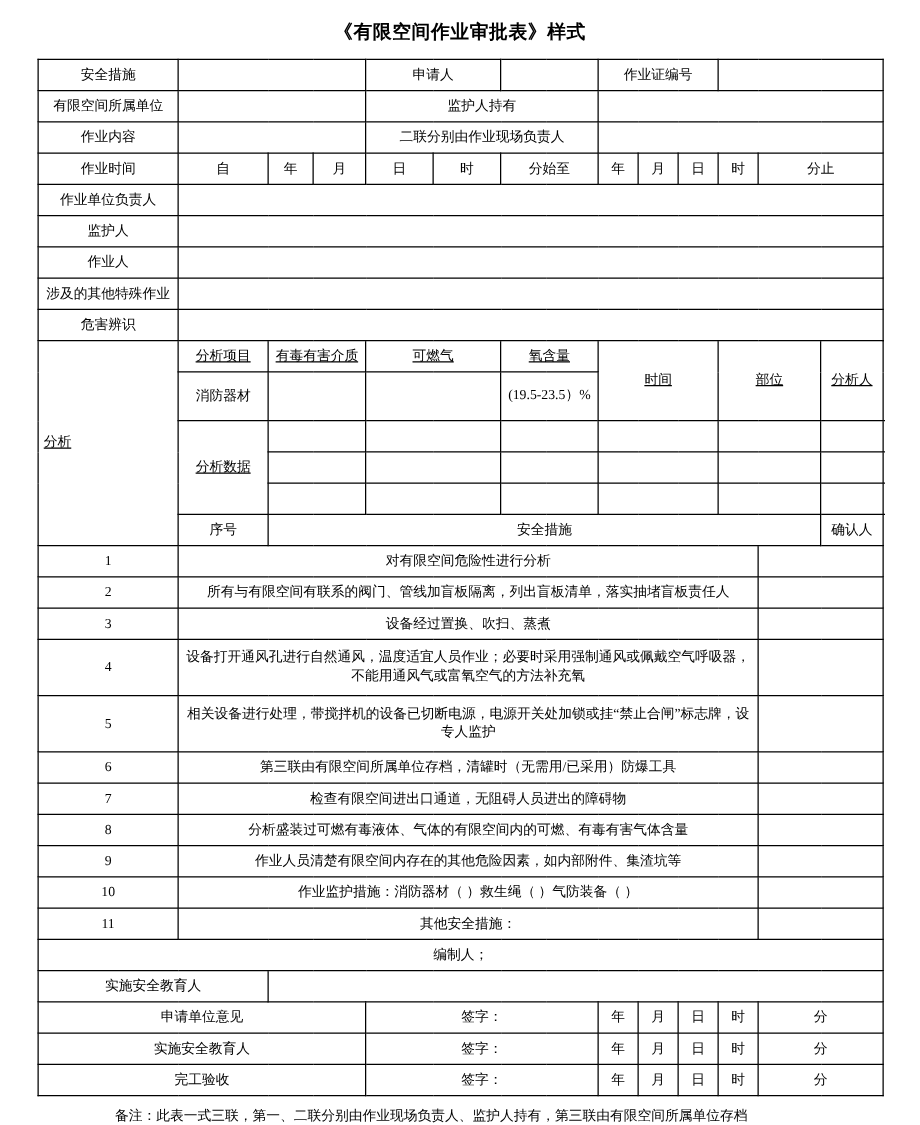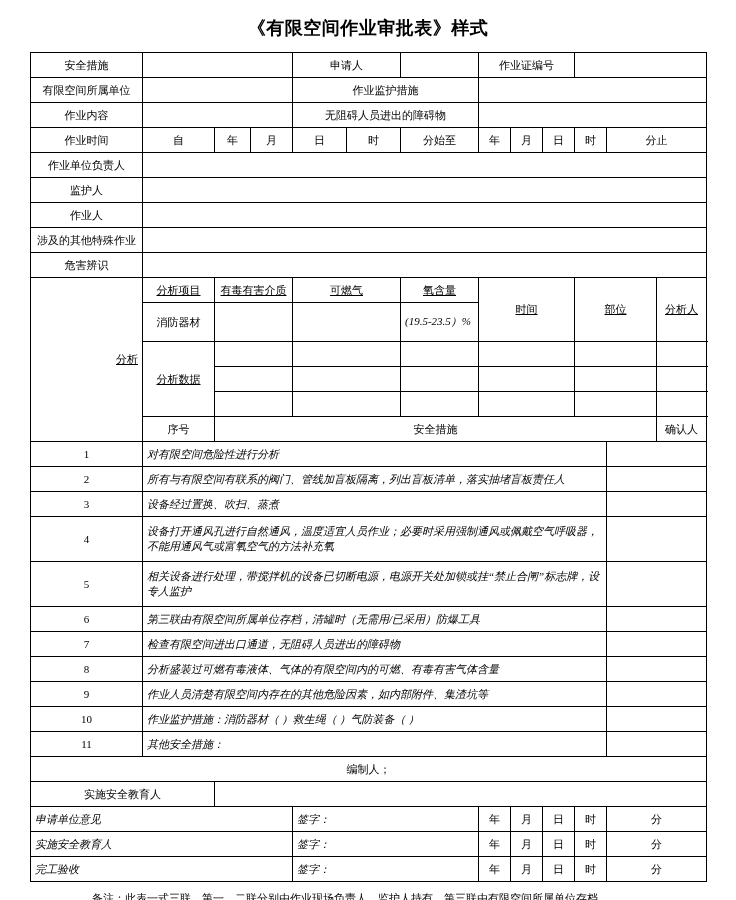--- a/index.html
+++ b/index.html
@@ -17,44 +17,44 @@
   .page {
     width: 736px;
     height: 900px;
     position: relative;
     box-sizing: border-box;
     padding: 0 30px;
   }
   .doc-title {
     text-align: center;
     font-weight: bold;
-    font-size: 18px;
+    font-size: 15px;
     padding: 16px 0 12px 0;
     letter-spacing: 0.5px;
     font-family: "Liberation Serif", "DejaVu Serif", serif;
   }
   table.main {
     border-collapse: collapse;
     width: 676px;
     table-layout: fixed;
   }
   table.main td {
     border: 1px solid #000;
     padding: 2px 4px;
     font-size: 11px;
     line-height: 1.35;
     vertical-align: middle;
     height: 20px;
   }
   .c { text-align: center; }
-  .l { text-align: left; font-style: italic; }
+  .l { text-align: center; }
   .pad-l { padding-left: 8px; }
   .tall { height: 24px; margin-top: 41px; }
   .vtitle {
-    text-align: right;
+    text-align: left;
     vertical-align: middle;
   }
   .note {
     font-size: 11px;
     line-height: 1.55;
     padding: 8px 6px 0 62px;
     text-indent: 0;
   }
   .note .ind { display: block; }
   .smalltxt { font-size: 10.5px; }
@@ -94,28 +94,28 @@
       <td class="c" colspan="3"></td>
       <td class="c" colspan="2">申请人</td>
       <td class="c" colspan="2"></td>
       <td class="c" colspan="3">作业证编号</td>
       <td class="c" colspan="3"></td>
     </tr>
 
     <tr>
       <td class="c">有限空间所属单位</td>
       <td class="c" colspan="3"></td>
-      <td class="c" colspan="4">作业监护措施</td>
+      <td class="c" colspan="4">监护人持有</td>
       <td class="c" colspan="6"></td>
     </tr>
 
     <tr>
       <td class="c">作业内容</td>
       <td class="c" colspan="3"></td>
-      <td class="c" colspan="4">无阻碍人员进出的障碍物</td>
+      <td class="c" colspan="4">二联分别由作业现场负责人</td>
       <td class="c" colspan="6"></td>
     </tr>
 
     <tr>
       <td class="c">作业时间</td>
       <td class="c">自</td>
       <td class="c">年</td>
       <td class="c">月</td>
       <td class="c">日</td>
       <td class="c">时</td>

